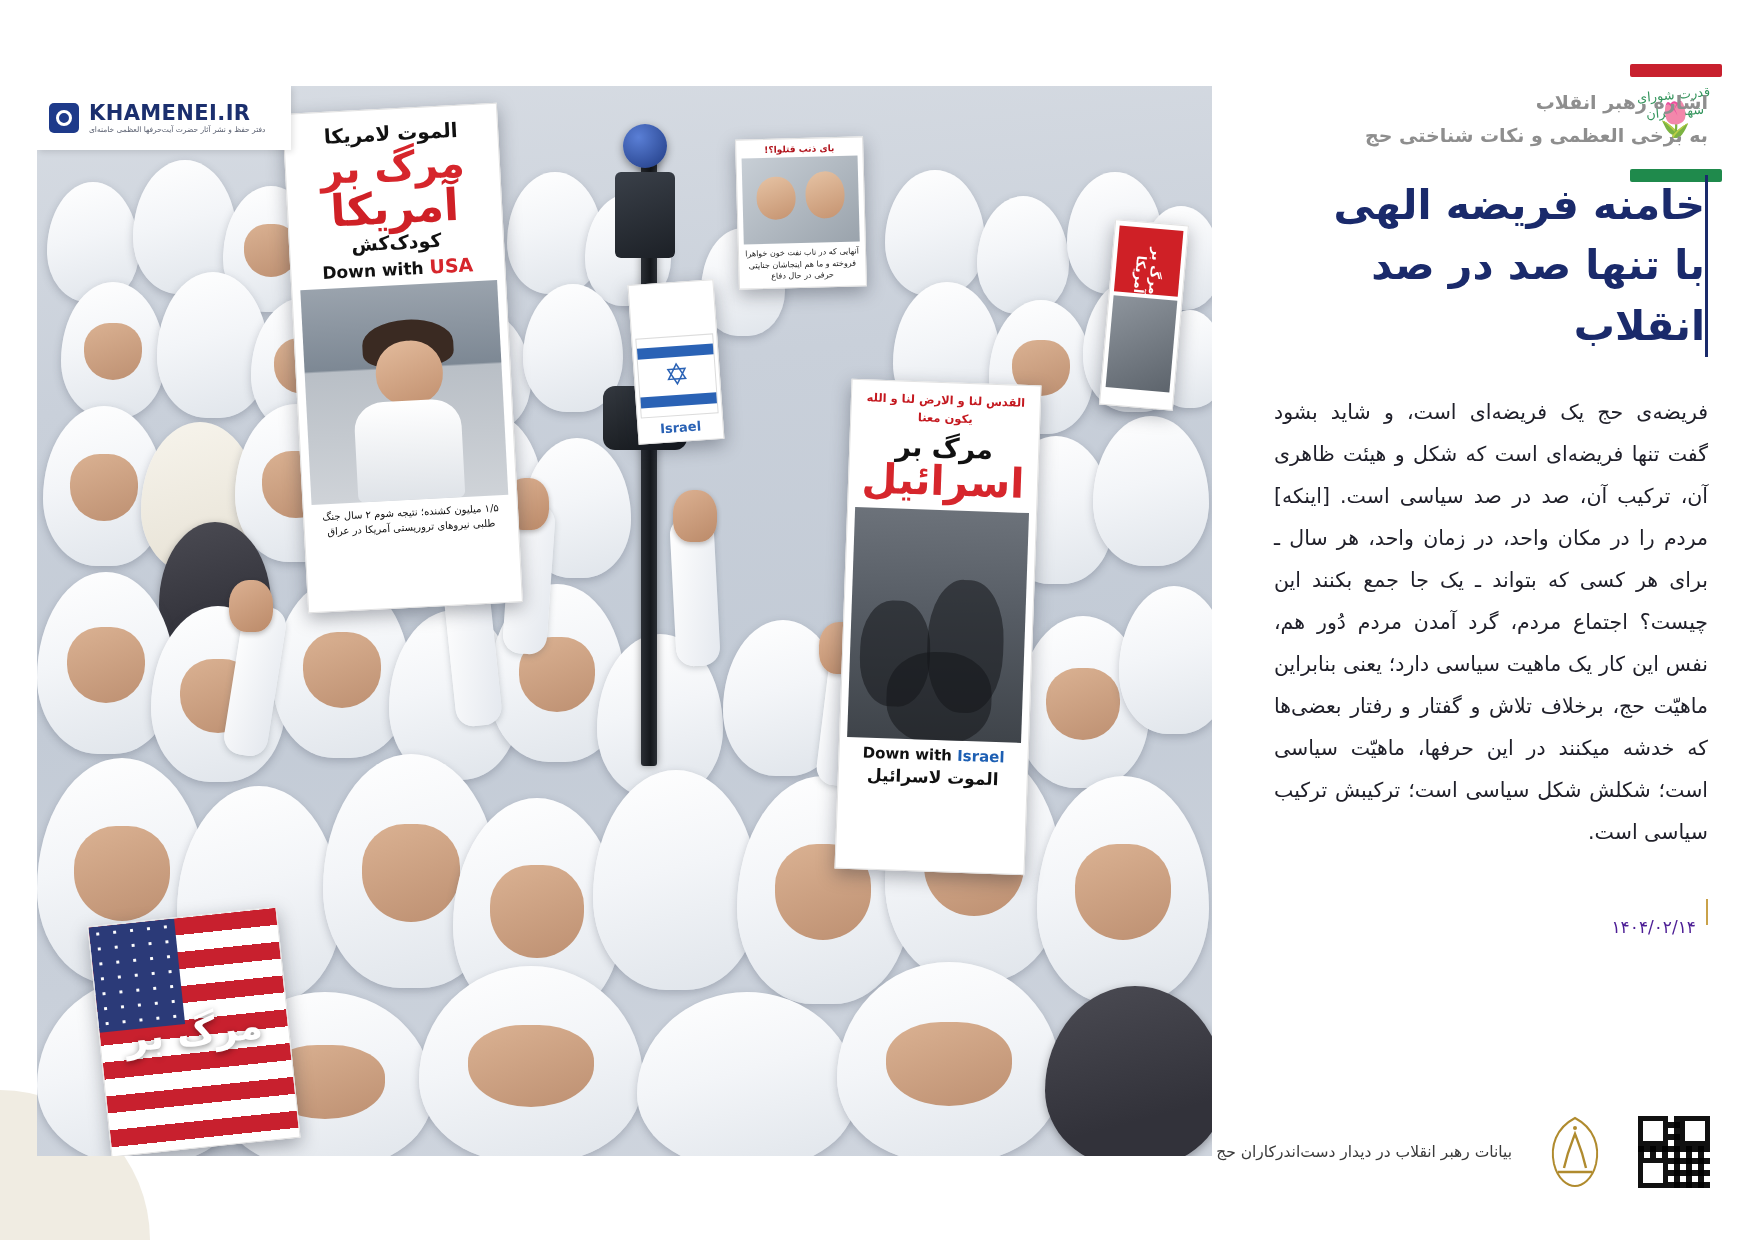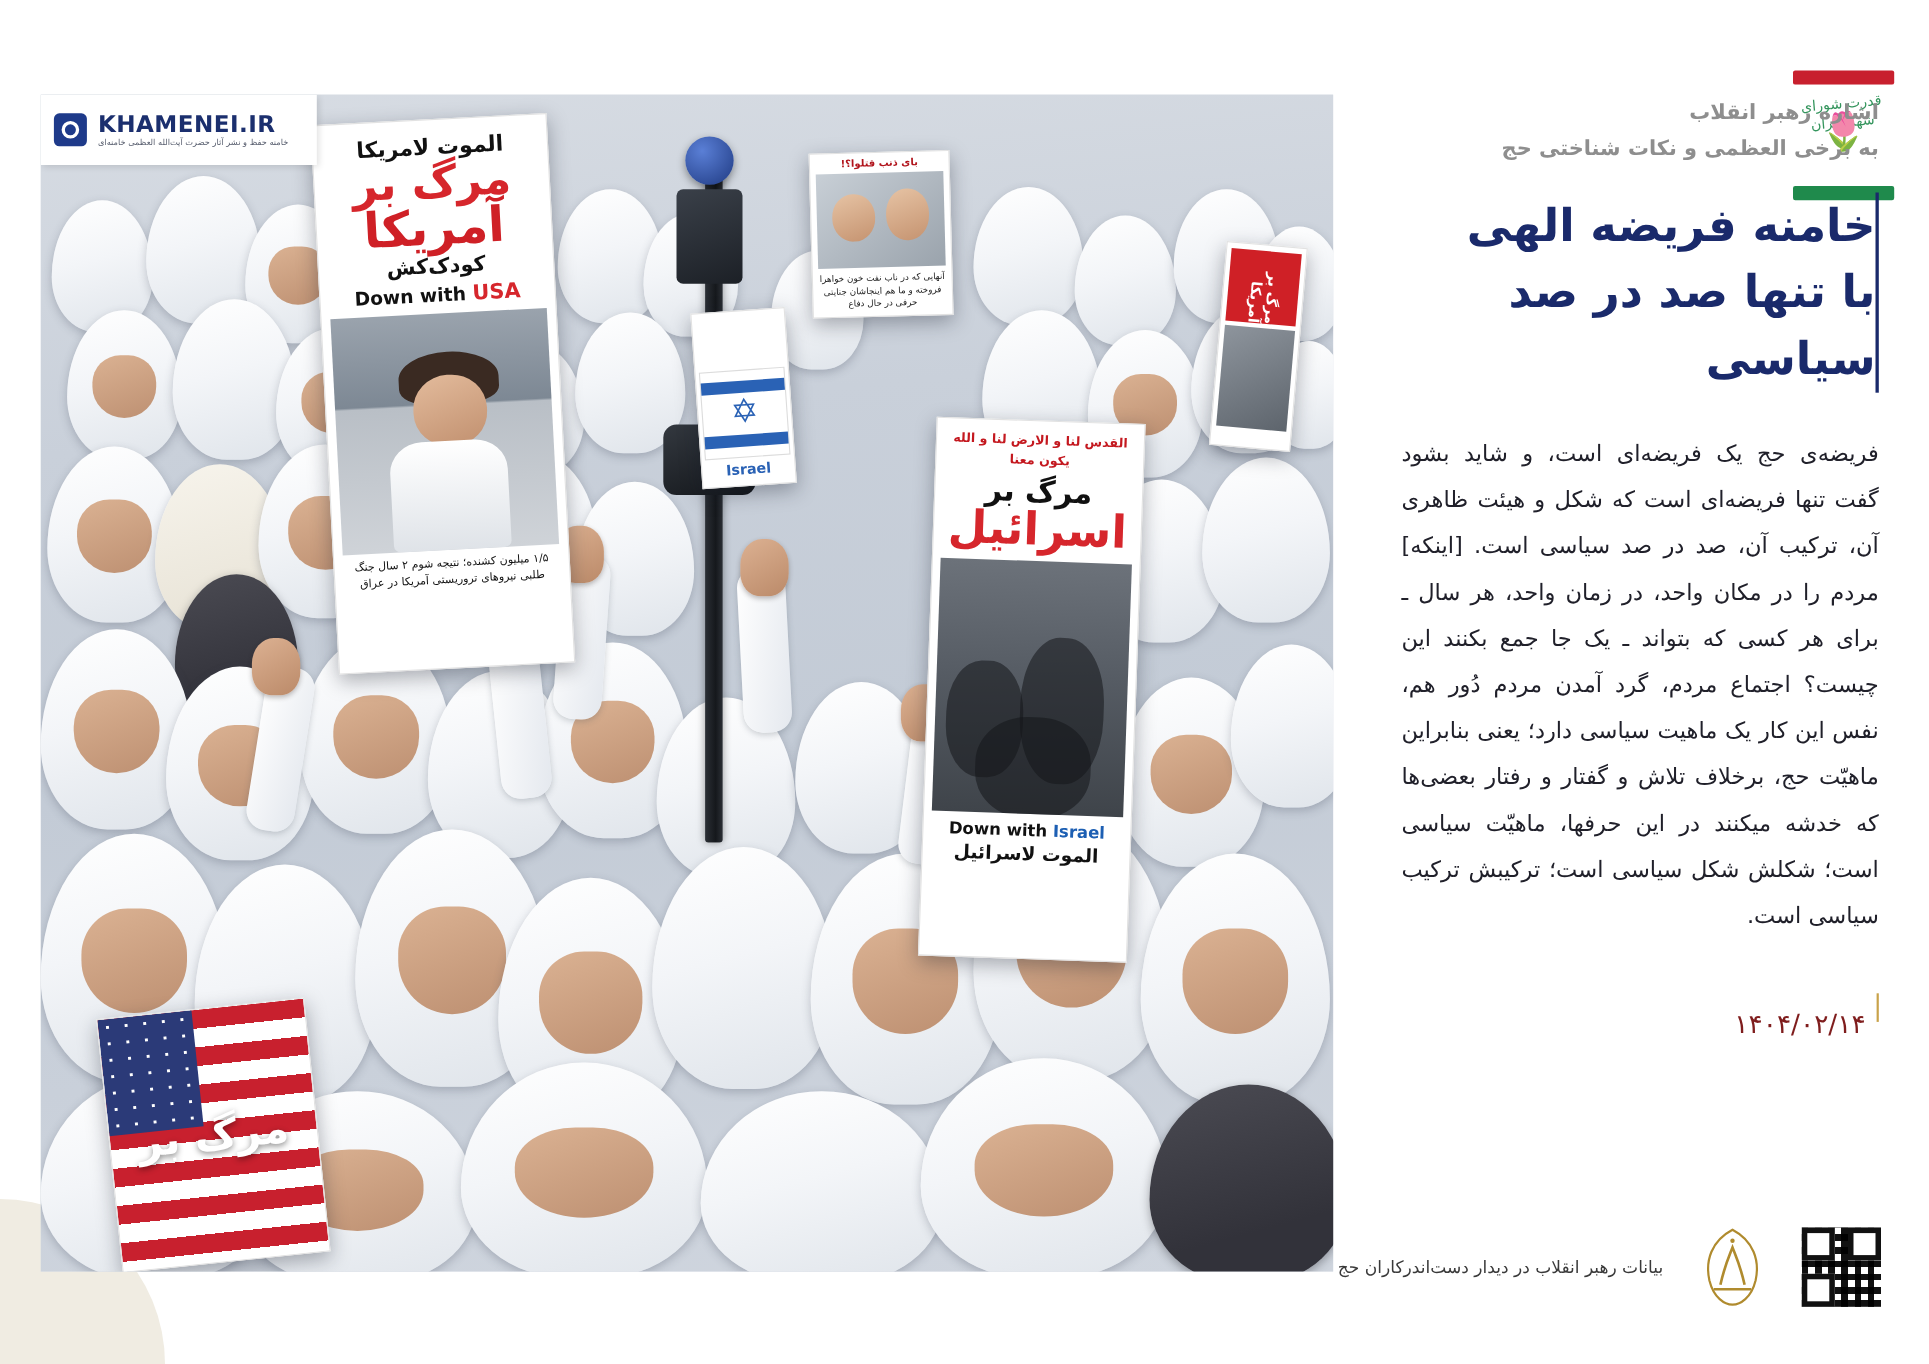--- a/index.html
+++ b/index.html
@@ -58,22 +58,22 @@
     font-size: 20.5px;
     line-height: 2.05;
     text-align: justify;
     text-justify: inter-word;
     margin: 0;
     direction: rtl;
   }
 
   .date {
     margin-top: 30px;
-    color: #7f1d1d;
-    font-size: 24px;
+    color: #4c1d95;
+    font-size: 17px;
     text-align: right;
     letter-spacing: 1px;
   }
   .date-wrap {
     display: flex;
     align-items: center;
     justify-content: flex-start;
     gap: 10px;
     margin-top: 34px;
   }
@@ -709,21 +709,21 @@
       </div>
       <div class="usflag-text">مرگ بر</div>
     </div>
 
   </div>
 
   <div class="site-logo">
     <div class="gear"></div>
     <div class="txt">
       <div class="ln1">KHAMENEI.IR</div>
-      <div class="ln2">خامنه حفظ و نشر آثار حضرت آیت‌الله العظمی خامنه‌ای</div>
+      <div class="ln2">دفتر حفظ و نشر آثار حضرت آیت‌حرفها العظمی خامنه‌ای</div>
     </div>
   </div>
 </div>
 
 <div class="emblem">
   <div class="band b1"></div>
   <div class="mid">
     <div class="script">قدرت شورای شهر تهران</div>
     <div class="tulip">🌷</div>
   </div>
@@ -733,21 +733,21 @@
 <div class="text-col">
 
   <div class="kicker">
     <span>اشاره رهبر انقلاب</span>
     <span>به برخی العظمی و نکات شناختی حج</span>
   </div>
 
   <h1 class="headline">
     <span class="hl-line">خامنه فریضه الهی</span>
     <span class="hl-line">با تنها صد در صد</span>
-    <span class="hl-line">سیاسی</span>
+    <span class="hl-line">انقلاب</span>
   </h1>
 
   <p class="body-text">فریضه‌ی حج یک فریضه‌ای است، و شاید بشود گفت تنها فریضه‌ای است که شکل و هیئت ظاهری آن، ترکیب آن، صد در صد سیاسی است. [اینکه] مردم را در مکان واحد، در زمان واحد، هر سال ـ برای هر کسی که بتواند ـ یک جا جمع بکنند این چیست؟ اجتماع مردم، گرد آمدن مردم دُور هم، نفس این کار یک ماهیت سیاسی دارد؛ یعنی بنابراین ماهیّت حج، برخلاف تلاش و گفتار و رفتار بعضی‌ها که خدشه میکنند در این حرفها، ماهیّت سیاسی است؛ شکلش شکل سیاسی است؛ ترکیبش ترکیب سیاسی است.</p>
 
   <div class="date-wrap">
     <span class="date-rule"></span>
     <span class="date">۱۴۰۴/۰۲/۱۴</span>
   </div>
 
   <div class="footer">

